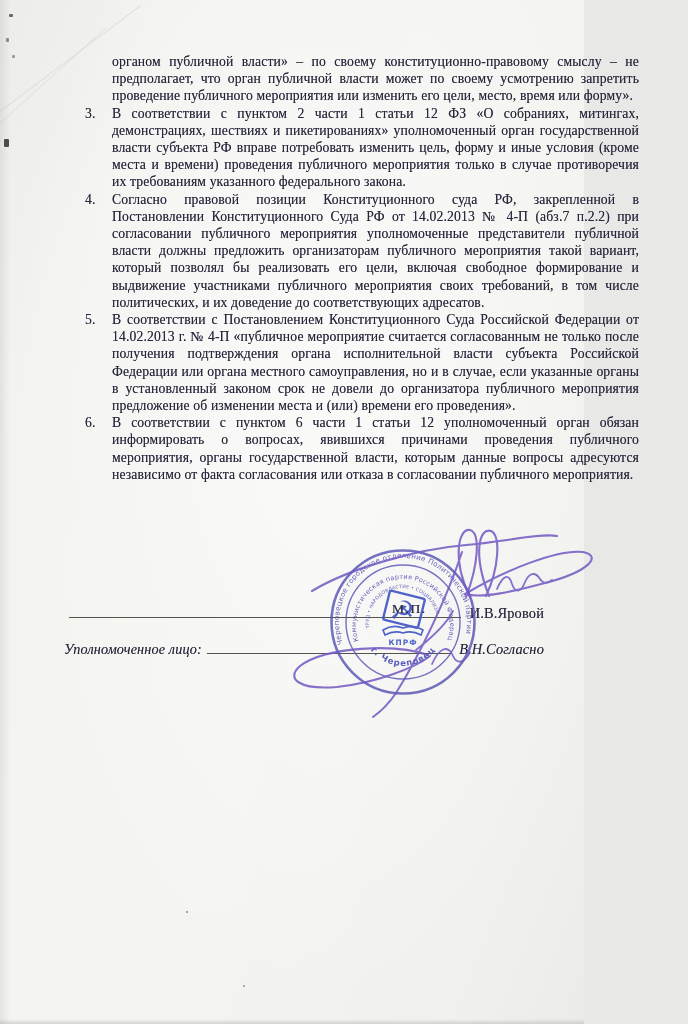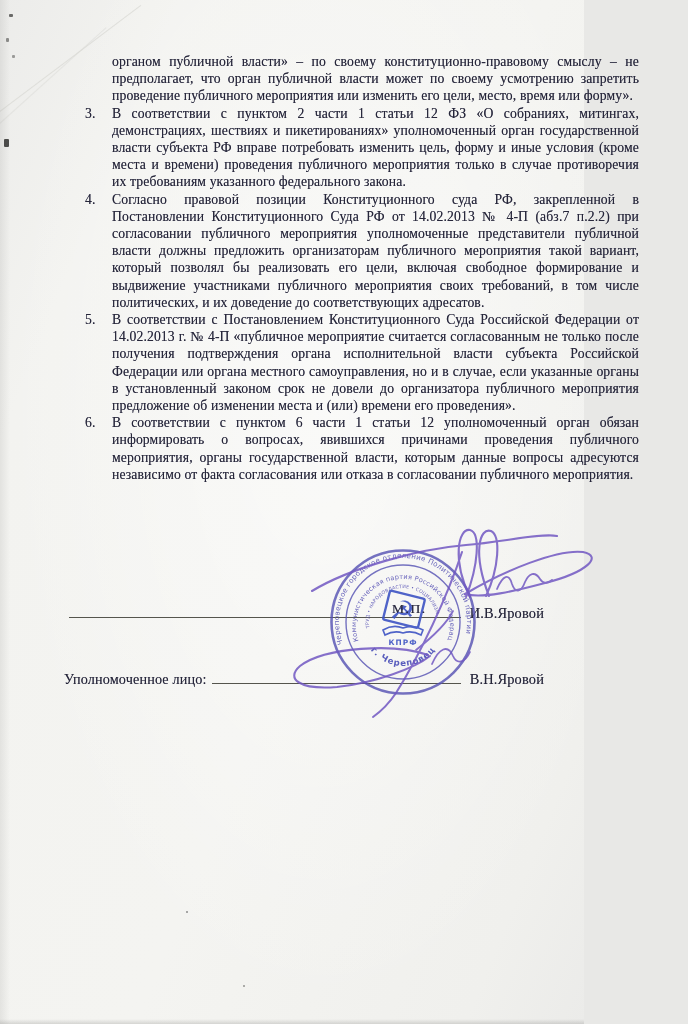--- a/index.html
+++ b/index.html
@@ -21,21 +21,21 @@
   }
   .para .num{position:absolute;left:-27px;top:0;}
   
   .sig-row{
     position:absolute;left:64px;right:40px;
     display:flex;align-items:baseline;
     font-size:14.2px;letter-spacing:.15px;white-space:nowrap;
     text-shadow:0 0 .5px rgba(38,38,66,.5);
   }
   .sig-row-1{top:585px;}
-  .sig-row-2{top:651px;}
+  .sig-row-2{top:621px;font-style:italic;}
   .sig-line{flex:1;border-bottom:1.4px solid #55554d;height:13px;margin:0 9px 2px 5px;}
   .sig-name{font-size:14.4px;margin-top:20px;}
   
   .stamp{position:absolute;left:327px;top:546px;width:152px;height:152px;
          filter:blur(.25px);opacity:.9;}
   .ink{position:absolute;left:0;top:0;width:688px;height:1024px;pointer-events:none;
        filter:blur(.25px);}
   .mp-mark{position:absolute;left:381px;top:601px;font-size:13.5px;letter-spacing:1.5px;
            color:#2c2c42;text-shadow:0 0 .5px rgba(38,38,66,.6);margin-left:11px;}
   
@@ -82,21 +82,21 @@
     </div>
   </div>
 
   <div class="sig-row sig-row-1">
     <span class="sig-line"></span>
     <span class="sig-name">И.В.Яровой</span>
   </div>
   <div class="sig-row sig-row-2">
     <span>Уполномоченное лицо:</span>
     <span class="sig-line"></span>
-    <span class="sig-name">В.Н.Яровой</span>
+    <span class="sig-name">В.Н.Согласно</span>
   </div>
 
   <svg class="stamp" viewBox="0 0 152 152">
     <defs>
       <path id="arc-outer" d="M 15.9,97.9 A 64,64 0 1 1 136.1,97.9"></path>
       <path id="arc-inner" d="M 31.5,95 A 47,47 0 1 1 120.5,95"></path>
       <path id="arc-motto" d="M 42.5,81.9 A 34,34 0 1 1 109.5,81.9"></path>
       <path id="arc-city" d="M 40.2,98.9 A 41,41 0 0 0 111.8,98.9"></path>
     </defs>
     <g stroke="#5753b4" fill="none" opacity="0.9">

